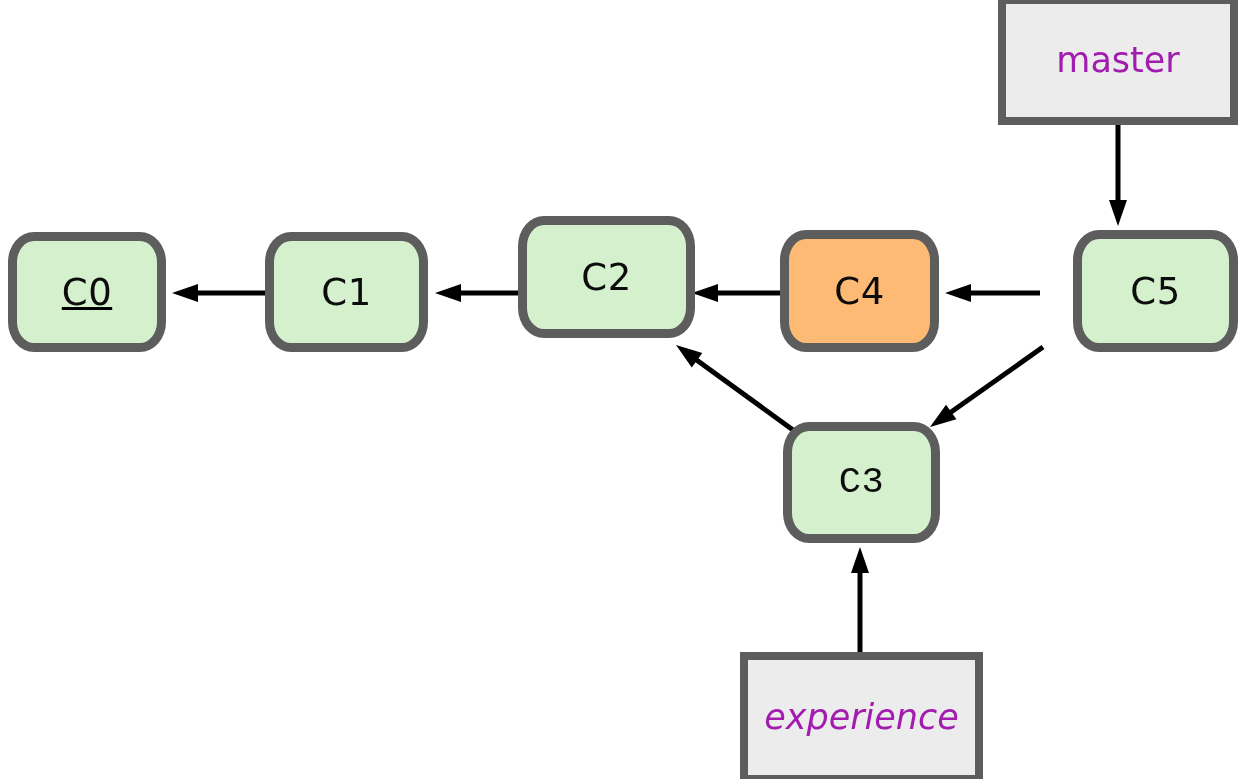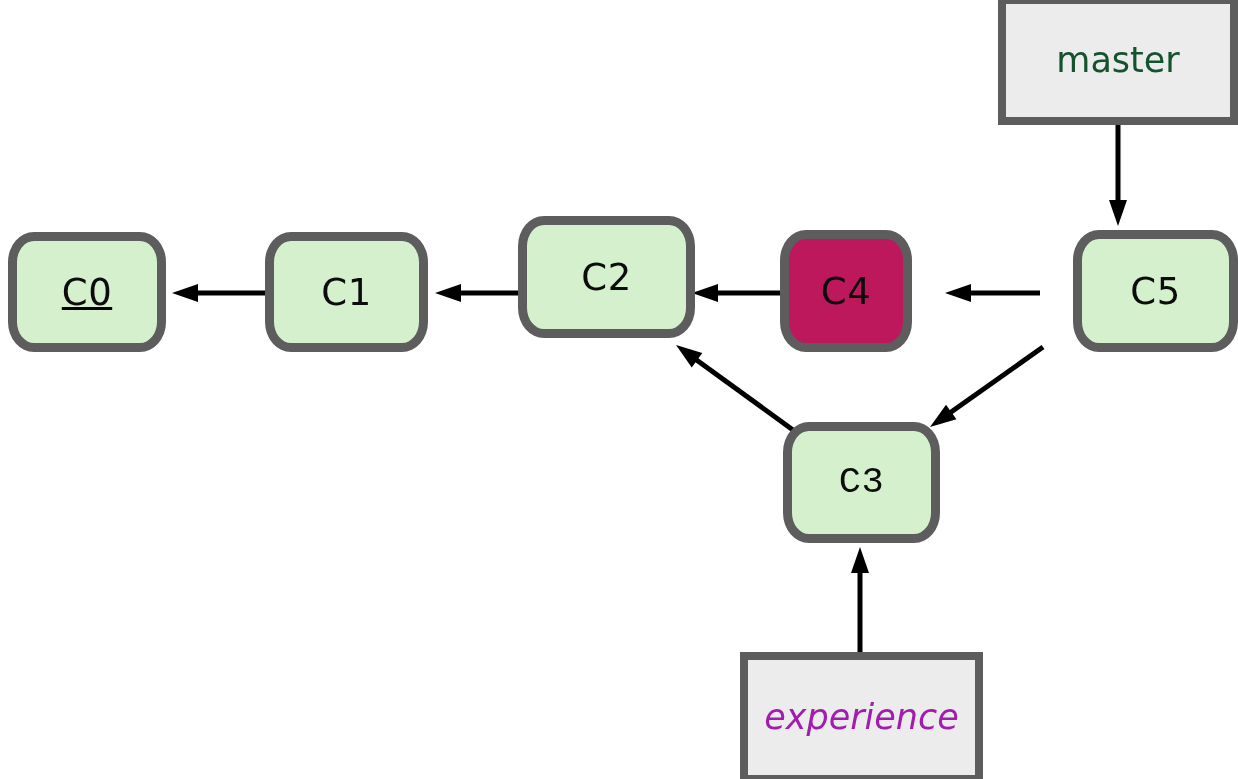--- a/index.html
+++ b/index.html
@@ -99,30 +99,30 @@
   <div id="nodes-layer">
       <div class="commit-node" style="left: 8px; top: 232px; width: 158px; height: 120px; background: rgb(212, 240, 205); border-color: rgb(93, 93, 93); text-decoration: underline;">
         <span class="commit-label" style="color: rgb(12, 12, 12);">C0</span>
       </div>
       <div class="commit-node" style="left: 265px; top: 232px; width: 163px; height: 120px; background: rgb(212, 240, 205); border-color: rgb(93, 93, 93); text-align: right;">
         <span class="commit-label" style="color: rgb(12, 12, 12);">C1</span>
       </div>
       <div class="commit-node" style="left: 518px; top: 216px; width: 177px; height: 122px; background: rgb(212, 240, 205); border-color: rgb(93, 93, 93);">
         <span class="commit-label" style="color: rgb(12, 12, 12);">C2</span>
       </div>
-      <div class="commit-node" style="left: 780px; top: 230px; width: 132px; height: 122px; background: #be185d; border-color: rgb(93, 93, 93);">
+      <div class="commit-node" style="left: 780px; top: 230px; width: 159px; height: 122px; background: #fdba74; border-color: rgb(93, 93, 93);">
         <span class="commit-label" style="color: rgb(12, 12, 12);">C4</span>
       </div>
       <div class="commit-node" style="left: 1040px; top: 230px; width: 165px; height: 122px; background: rgb(212, 240, 205); border-color: rgb(93, 93, 93); margin-left: 33px;">
         <span class="commit-label" style="color: rgb(12, 12, 12);">C5</span>
       </div>
       <div class="commit-node" style="left: 783px; top: 422px; width: 157px; height: 121px; background: rgb(212, 240, 205); border-color: rgb(93, 93, 93);">
         <span class="commit-label" style="color: rgb(12, 12, 12); font-family: Liberation Mono, monospace;">C3</span>
       </div>
       <div class="ref-box" style="left: 998px; top: -4px; width: 240px; height: 129px; background: rgb(236, 236, 236); border-color: rgb(93, 93, 93);">
-        <span class="ref-label" style="color: #14532d;">master</span>
+        <span class="ref-label" style="color: #a21caf;">master</span>
       </div>
       <div class="ref-box" style="left: 740px; top: 652px; width: 243px; height: 131px; background: rgb(236, 236, 236); border-color: rgb(93, 93, 93);">
         <span class="ref-label" style="color: #a21caf; font-style: italic;">experience</span>
       </div>
     </div>
 
 </div>
 
 </body></html>

